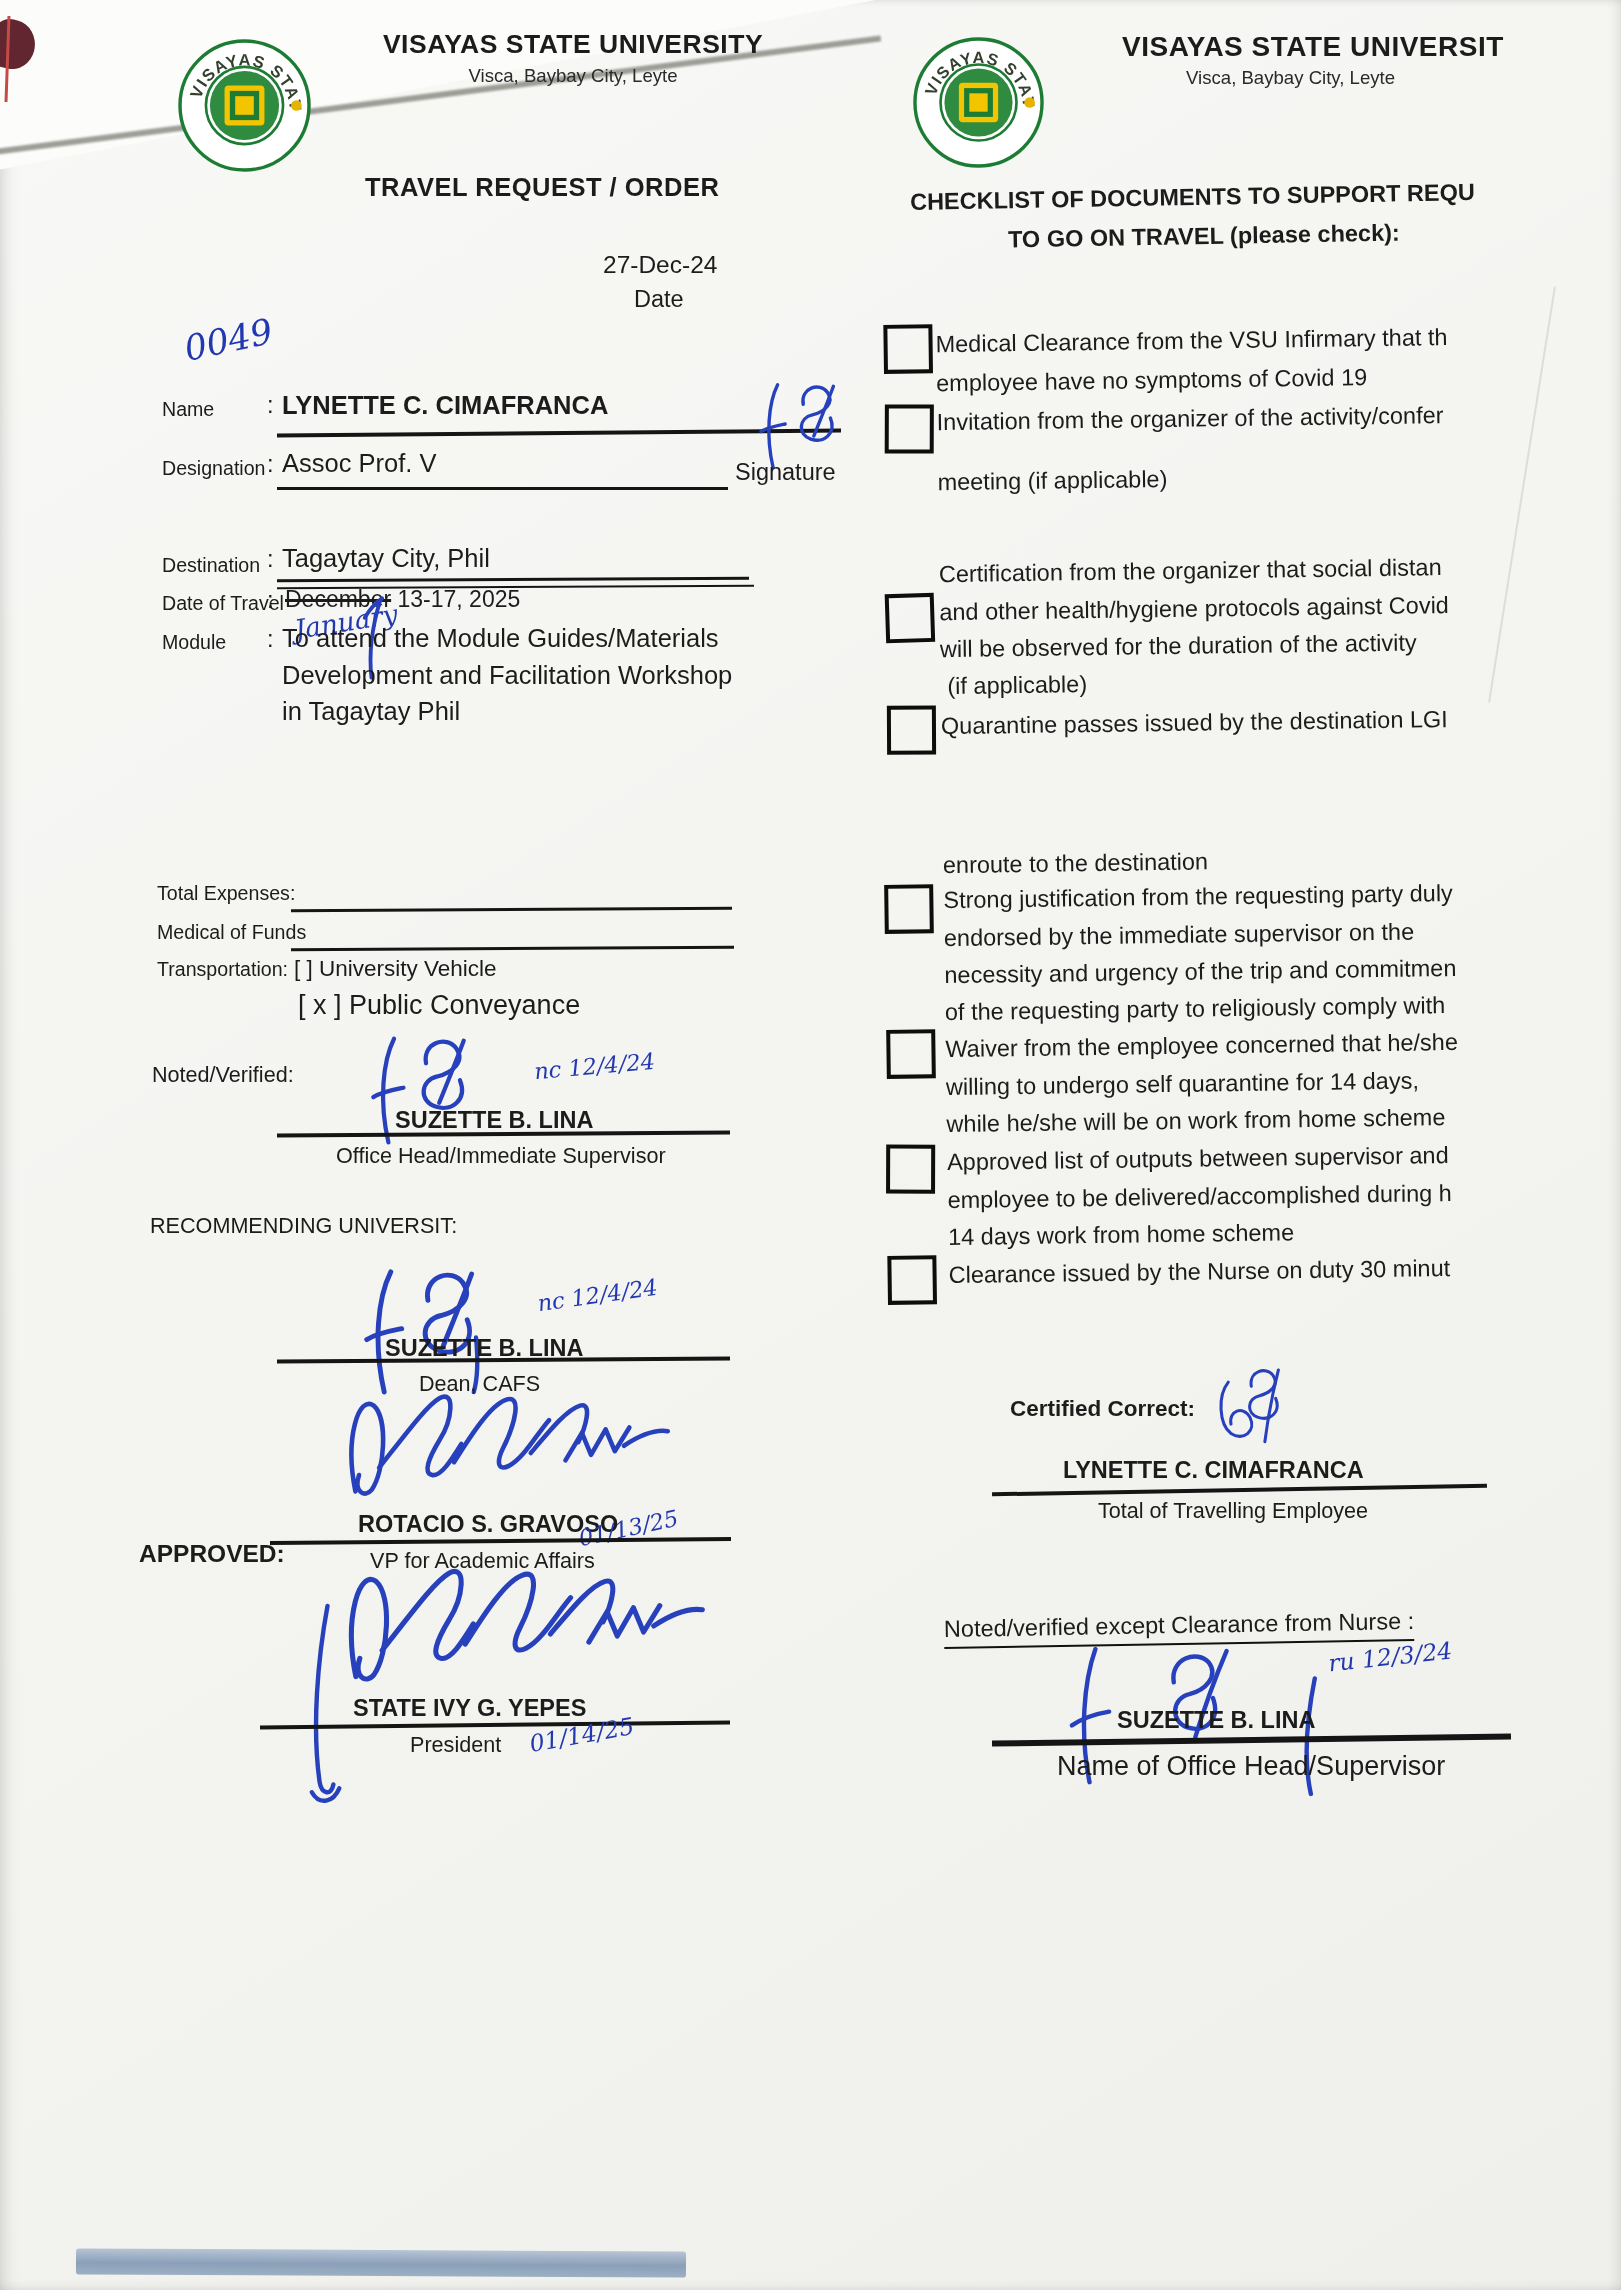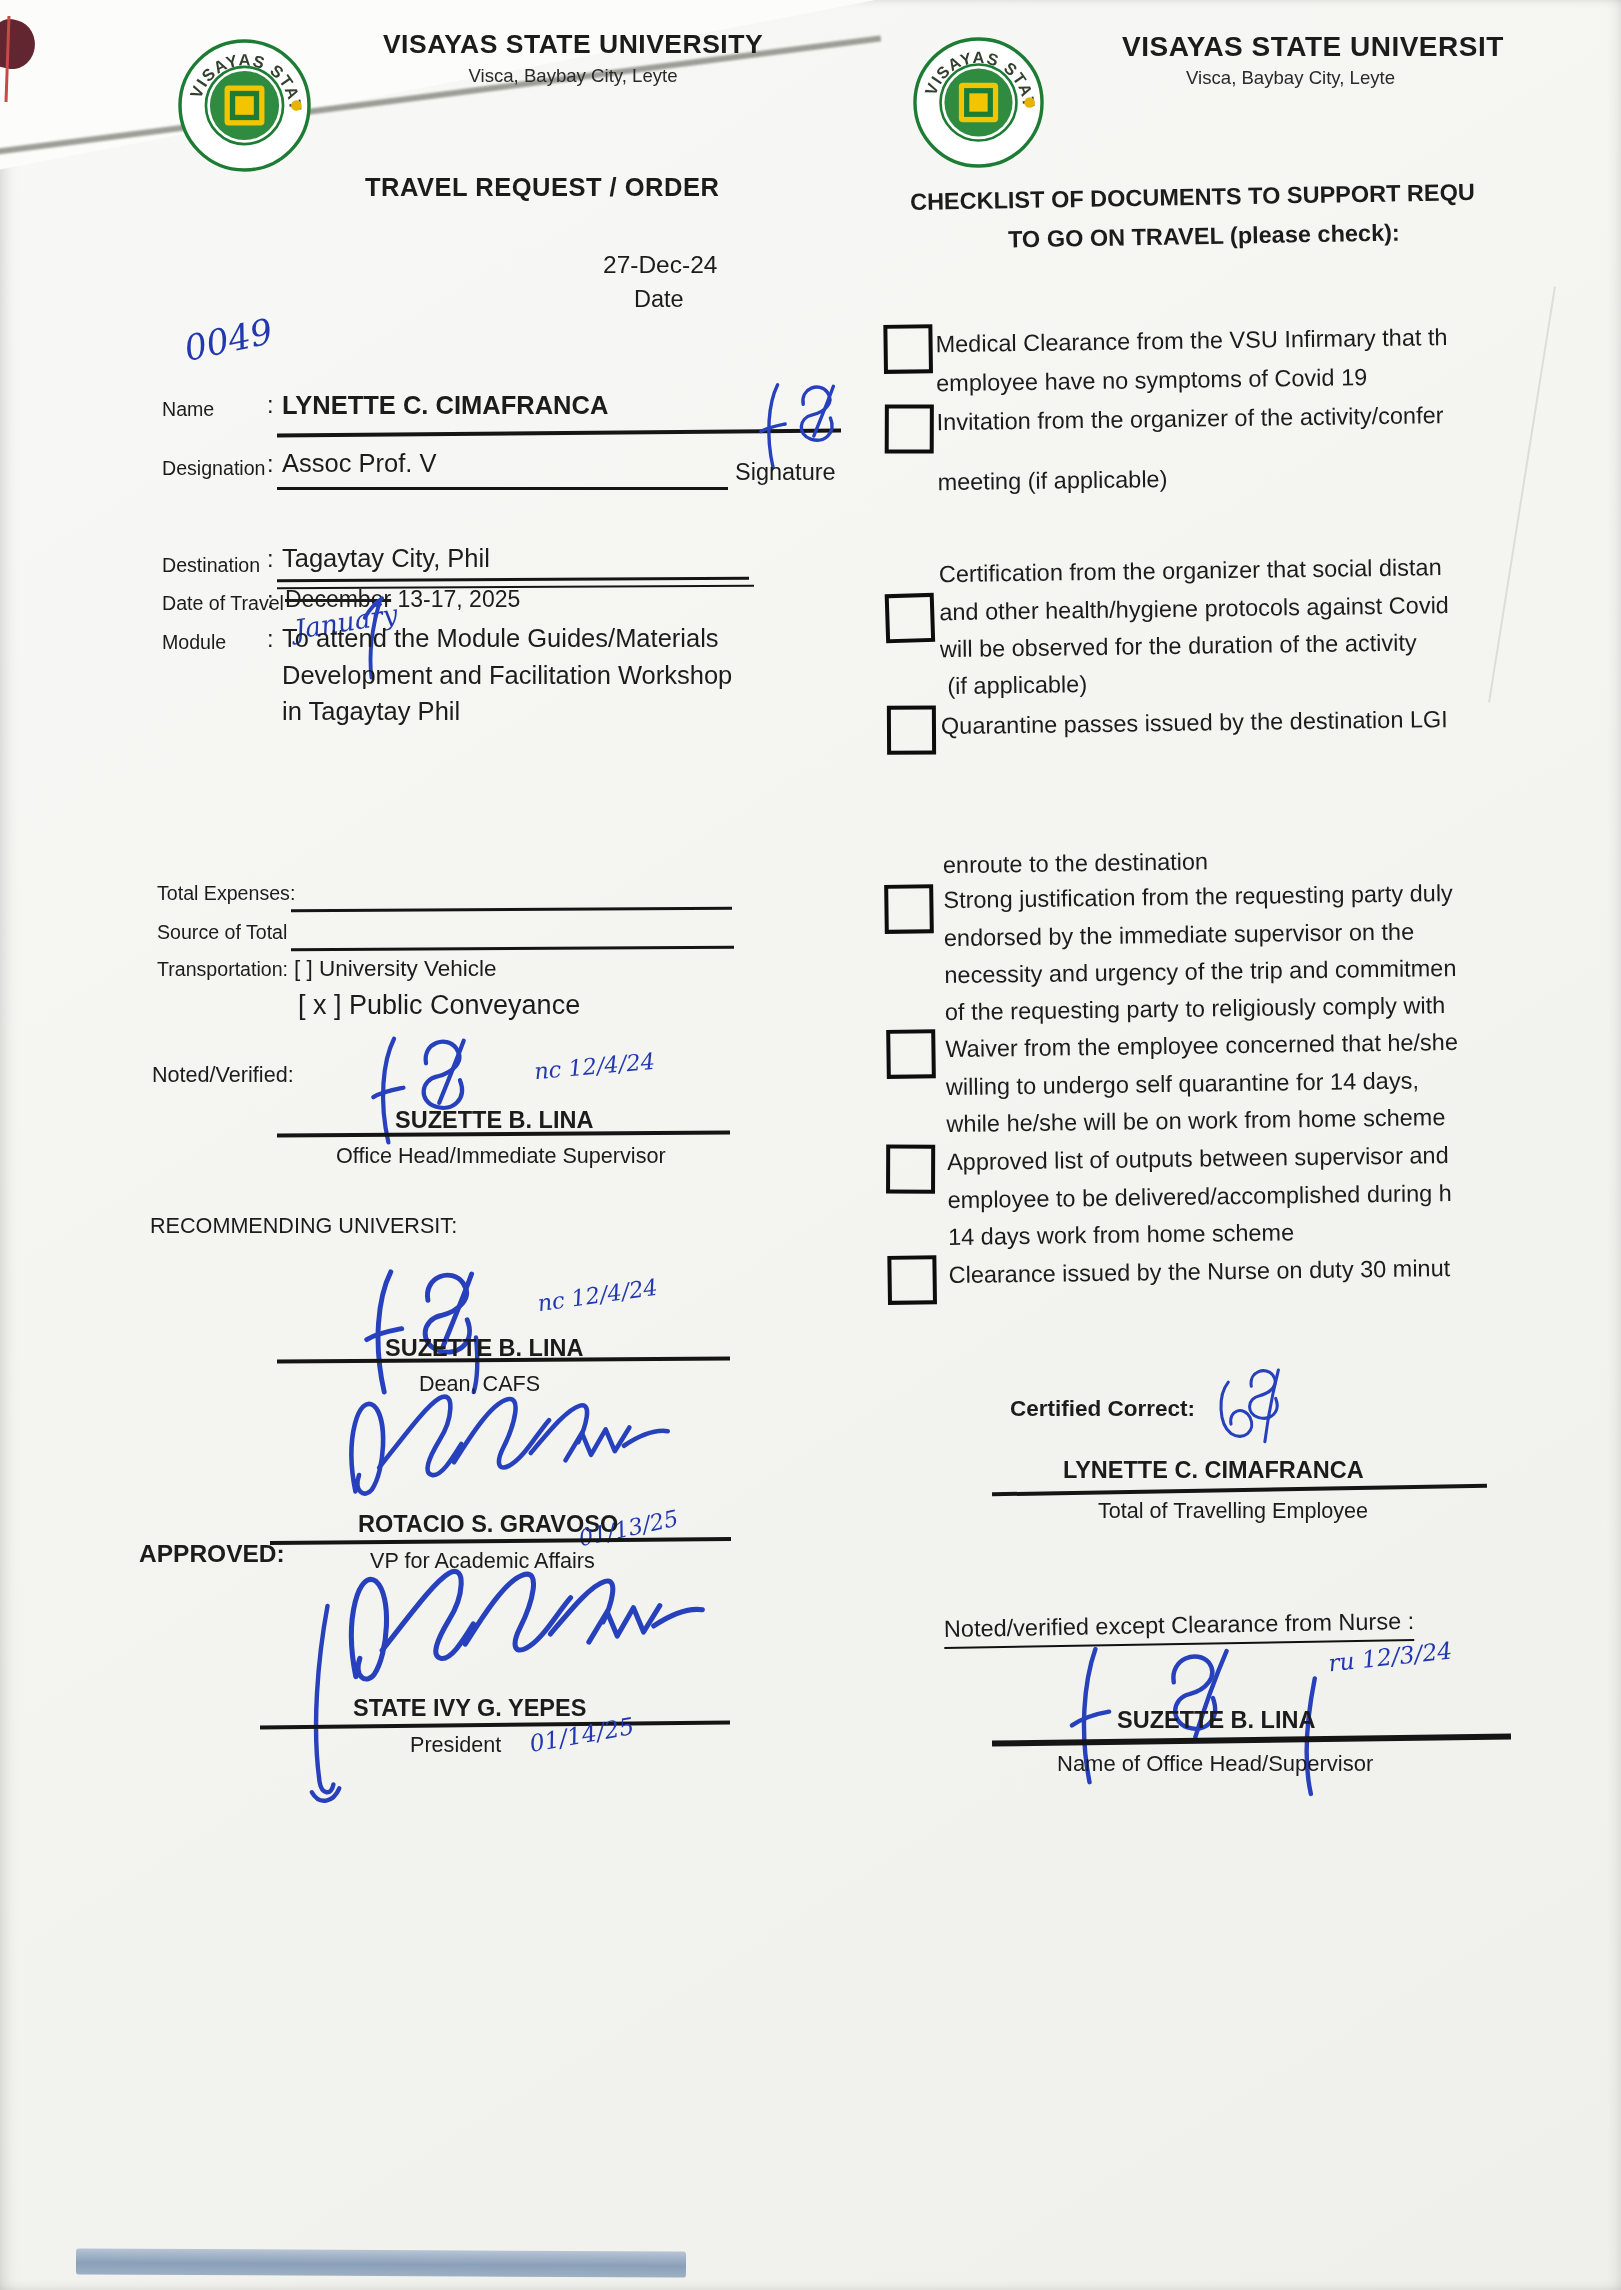--- a/index.html
+++ b/index.html
@@ -106,21 +106,21 @@
   </svg>
 
   <div class="t" style="left:162px;top:631px;font-size:19.6px">Module</div>
   <div class="t" style="left:267px;top:626px;font-size:23.5px">:</div>
   <div class="t" style="left:282px;top:624px;font-size:25.5px">To attend the Module Guides/Materials</div>
   <div class="t" style="left:282px;top:661px;font-size:25.5px">Development and Facilitation Workshop</div>
   <div class="t" style="left:282px;top:697px;font-size:25.5px">in Tagaytay Phil</div>
 
   <div class="t" style="left:157px;top:882px;font-size:19.6px">Total Expenses:</div>
   <div class="rule" style="left:291px;top:908px;width:441px;height:2.9px;transform:rotate(-.3deg)"></div>
-  <div class="t" style="left:157px;top:921px;font-size:19.6px">Source of Total</div>
+  <div class="t" style="left:157px;top:921px;font-size:19.6px">Medical of Funds</div>
   <div class="rule" style="left:291px;top:947px;width:443px;height:2.9px;transform:rotate(-.3deg)"></div>
   <div class="t" style="left:157px;top:958px;font-size:19.6px">Transportation:</div>
   <div class="t" style="left:294px;top:956px;font-size:22.5px">[ ] University Vehicle</div>
   <div class="t" style="left:298px;top:990px;font-size:27px">[ x ] Public Conveyance</div>
 
   <div class="t" style="left:152px;top:1062px;font-size:21.6px">Noted/Verified:</div>
   <svg class="sig" style="left:361px;top:1035px" width="132" height="113" viewBox="0 0 130 120">
     <path d="M30,4 C18,28 14,70 24,114" stroke-width="4.5"></path>
     <path d="M8,66 C18,60 30,58 40,56" stroke-width="4.5"></path>
     <path d="M64,30 C60,8 86,0 96,14 C106,28 92,40 76,44 C58,48 56,70 74,76 C92,82 108,68 100,48" stroke-width="4.5"></path>
@@ -250,16 +250,16 @@
   <svg class="sig" style="left:1068px;top:1635px" width="284" height="172" viewBox="0 0 290 175">
     <path d="M28,14 C16,48 12,100 22,150" stroke-width="4.5"></path>
     <path d="M4,92 C16,84 30,80 42,78" stroke-width="4.5"></path>
     <path d="M108,48 C104,24 132,14 144,28 C154,42 140,56 124,60 C106,64 104,88 122,94 C140,100 156,86 148,64" stroke-width="4.5"></path>
     <path d="M162,16 C150,44 138,78 130,104" stroke-width="4.5"></path>
     <path d="M252,44 C244,84 240,126 248,162" stroke-width="4.5"></path>
   </svg>
   <div class="t hand" style="left:1328px;top:1643px;font-size:23.5px;transform:rotate(-6deg)">ru 12/3/24</div>
   <div class="t b" style="left:1117px;top:1707px;font-size:23.5px">SUZETTE B. LINA</div>
   <div class="rule" style="left:992px;top:1737px;width:519px;height:5.9px;transform:rotate(-.8deg)"></div>
-  <div class="t" style="left:1057px;top:1751px;font-size:22px">Name of Office Head/Supervisor</div>
+  <div class="t" style="left:1057px;top:1751px;font-size:27px">Name of Office Head/Supervisor</div>
 
 </div>
 
 
 </body></html>

